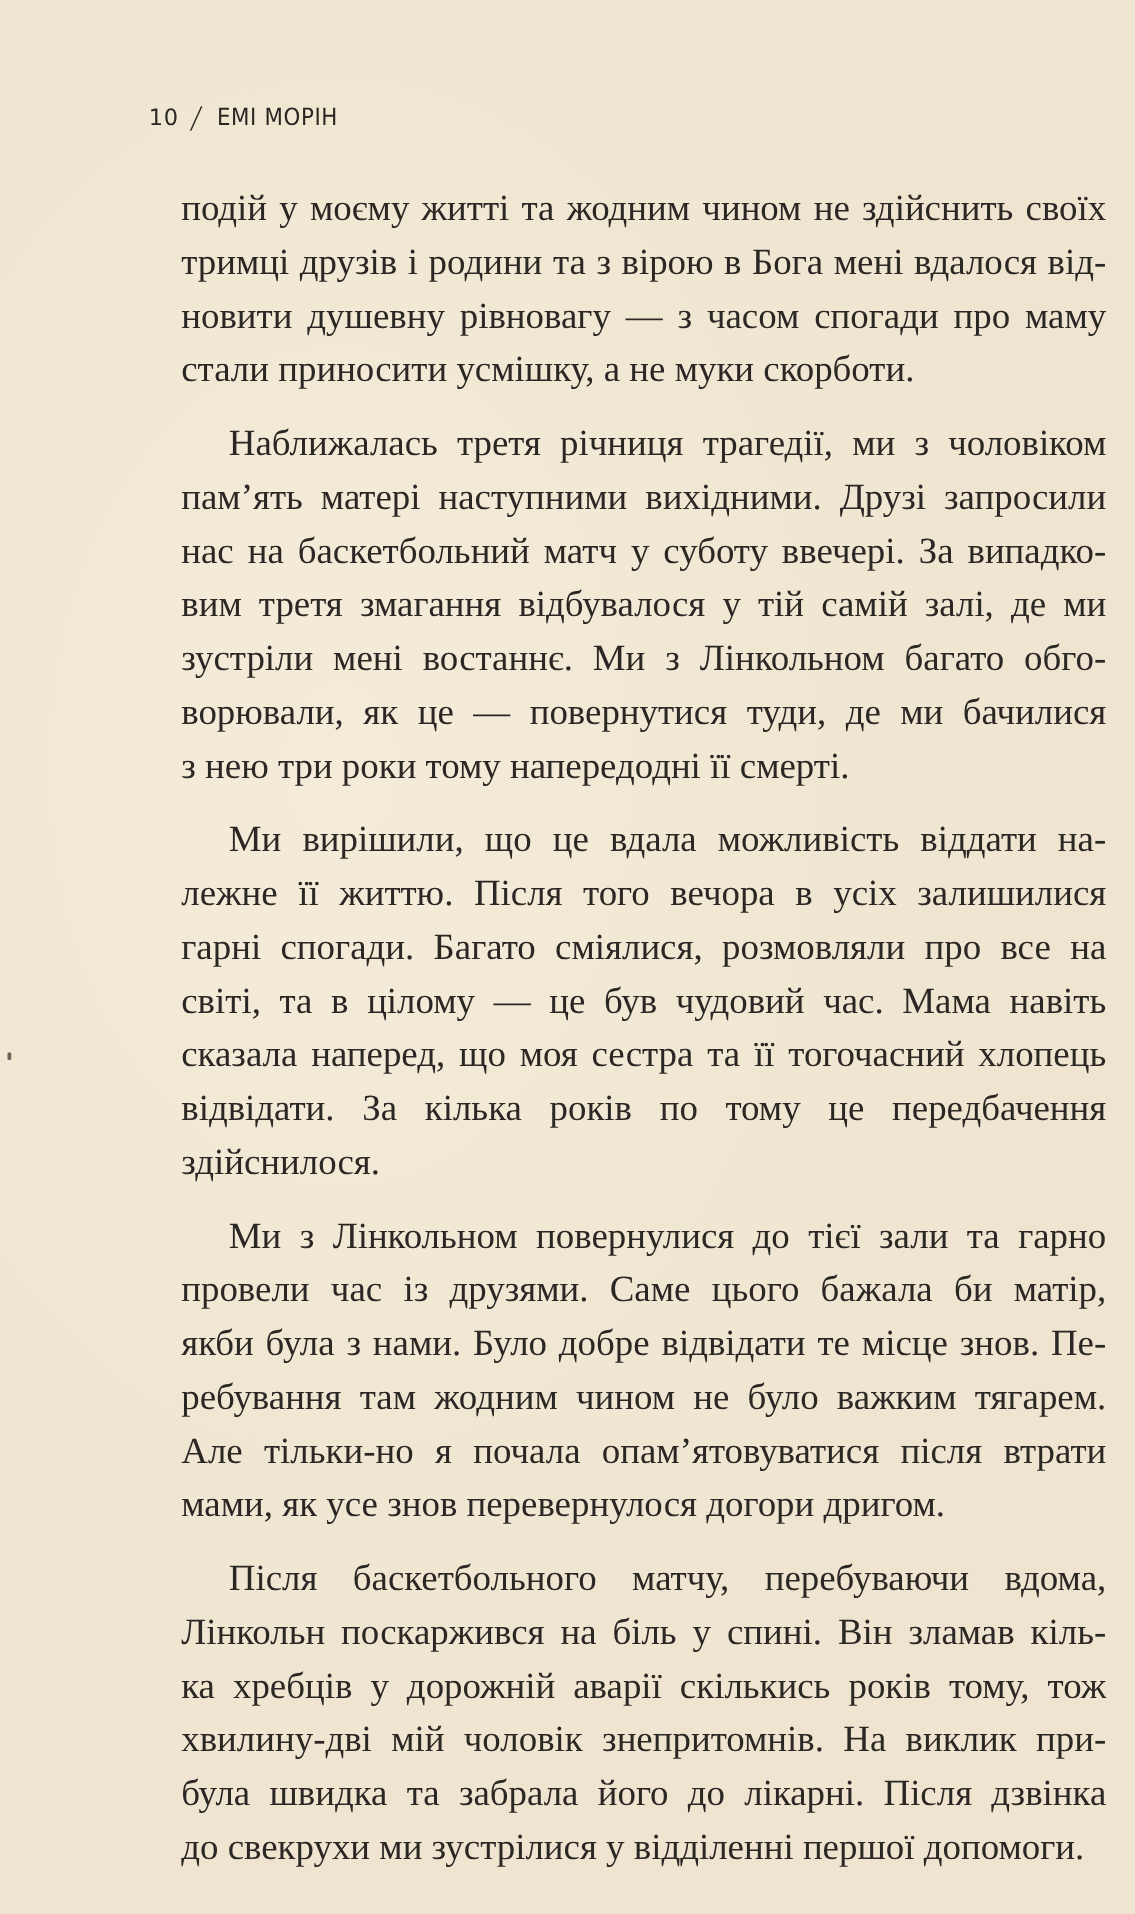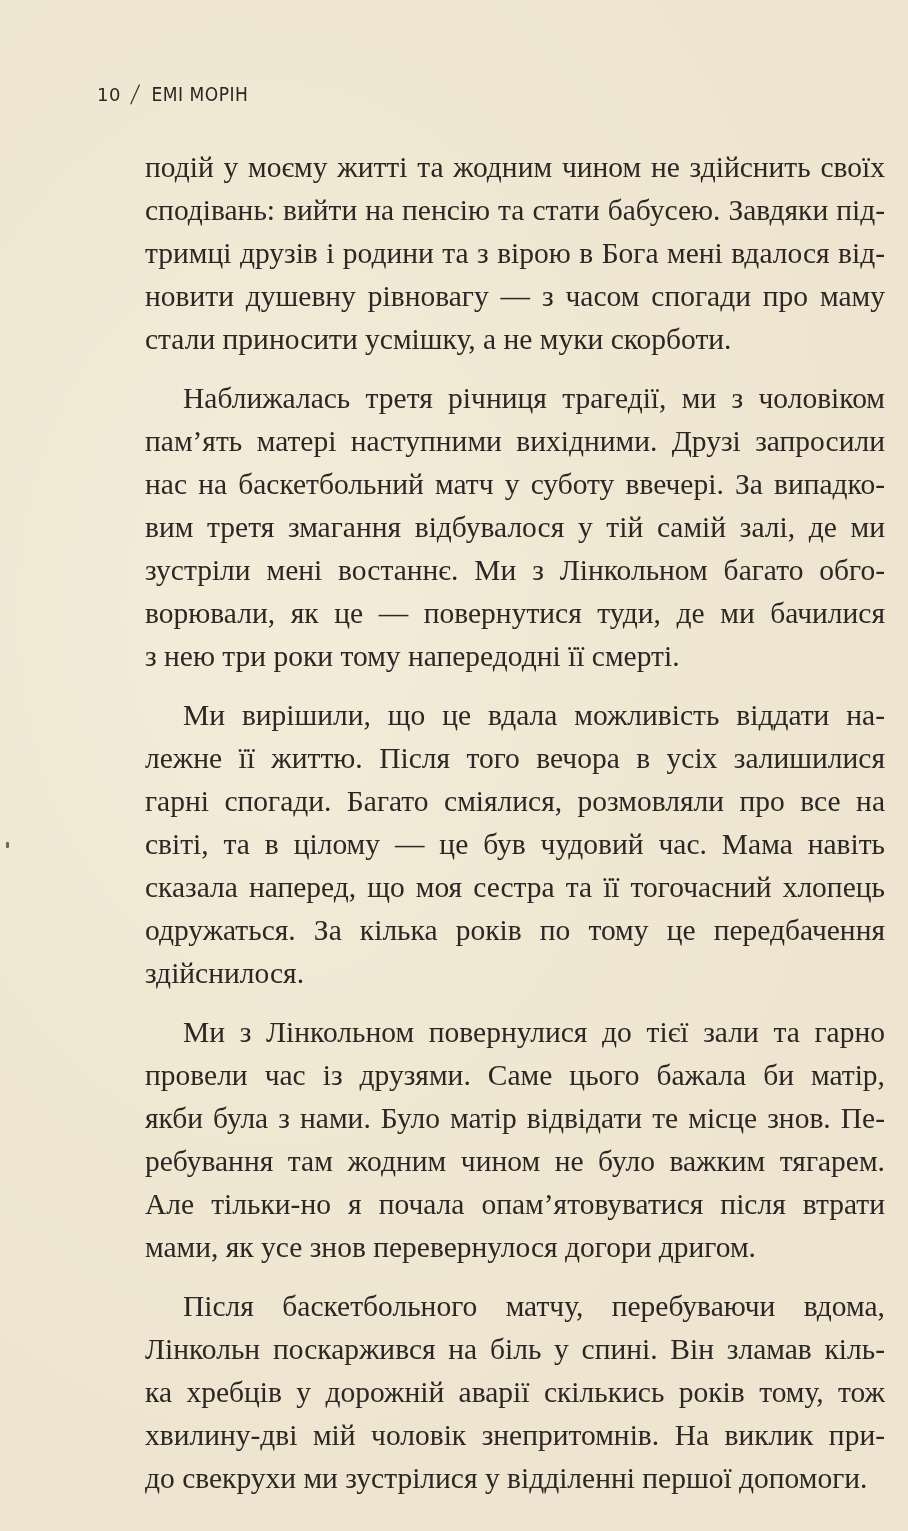--- a/index.html
+++ b/index.html
@@ -9,21 +9,21 @@
     position: relative;
     overflow: hidden;
   }
   .page {
     position: absolute; left: 0; top: 0; width: 908px; height: 1531px;
     background:
       radial-gradient(ellipse at 30% 40%, rgba(255,250,235,0.35), rgba(0,0,0,0) 70%),
       #eee4cf;
   }
   .running-head {
-    position: absolute; left: 97px; top: 80px;
+    position: absolute; left: 119px; top: 80px;
     font-family: "DejaVu Sans", sans-serif;
     font-size: 19px; color: #2a2622;
     letter-spacing: 0.5px;
     display: flex; align-items: center;
   }
   .running-head .num { font-size: 18px; margin-right: 10px; }
   .running-head .sep { font-size: 24px; margin-right: 12px; font-weight: 300; transform: skewX(-8deg); display:inline-block; }
   .running-head .author { font-stretch: condensed; text-align: center; }
   .body-text {
     position: absolute; left: 145px; top: 130px; width: 740px;
@@ -48,54 +48,54 @@
 <div class="page">
   <div class="running-head">
     <span class="num">10</span>
     <span class="sep">/</span>
     <span class="author">ЕМІ МОРІН</span>
   </div>
 
   <div class="body-text" id="body-text">
       <div class="para">
         <span class="line">подій у моєму житті та жодним чином не здійснить своїх</span>
-        <span class="line">сподівань: вийти на пенсію та стати бабусею. Завдяки під-</span>
         <span class="line">тримці друзів і родини та з вірою в Бога мені вдалося від-</span>
         <span class="line">новити душевну рівновагу — з часом спогади про маму</span>
         <span class="line last">стали приносити усмішку, а не муки скорботи.</span>
       </div>
       <div class="para">
         <span class="line first">Наближалась третя річниця трагедії, ми з чоловіком</span>
         <span class="line">пам’ять матері наступними вихідними. Друзі запросили</span>
         <span class="line">нас на баскетбольний матч у суботу ввечері. За випадко-</span>
         <span class="line">вим третя змагання відбувалося у тій самій залі, де ми</span>
         <span class="line">зустріли мені востаннє. Ми з Лінкольном багато обго-</span>
         <span class="line">ворювали, як це — повернутися туди, де ми бачилися</span>
         <span class="line last">з нею три роки тому напередодні її смерті.</span>
       </div>
       <div class="para">
         <span class="line first">Ми вирішили, що це вдала можливість віддати на-</span>
         <span class="line">лежне її життю. Після того вечора в усіх залишилися</span>
         <span class="line">гарні спогади. Багато сміялися, розмовляли про все на</span>
         <span class="line">світі, та в цілому — це був чудовий час. Мама навіть</span>
         <span class="line">сказала наперед, що моя сестра та її тогочасний хлопець</span>
-        <span class="line">одружаться. За кілька років по тому це передбачення</span>
+        <span class="line">відвідати. За кілька років по тому це передбачення</span>
         <span class="line last">здійснилося.</span>
       </div>
       <div class="para">
         <span class="line first">Ми з Лінкольном повернулися до тієї зали та гарно</span>
         <span class="line">провели час із друзями. Саме цього бажала би матір,</span>
-        <span class="line">якби була з нами. Було матір відвідати те місце знов. Пе-</span>
+        <span class="line">якби була з нами. Було добре відвідати те місце знов. Пе-</span>
         <span class="line">ребування там жодним чином не було важким тягарем.</span>
         <span class="line">Але тільки-но я почала опам’ятовуватися після втрати</span>
         <span class="line last">мами, як усе знов перевернулося догори дригом.</span>
       </div>
       <div class="para">
         <span class="line first">Після баскетбольного матчу, перебуваючи вдома,</span>
         <span class="line">Лінкольн поскаржився на біль у спині. Він зламав кіль-</span>
         <span class="line">ка хребців у дорожній аварії скількись років тому, тож</span>
         <span class="line">хвилину-дві мій чоловік знепритомнів. На виклик при-</span>
+        <span class="line">була швидка та забрала його до лікарні. Після дзвінка</span>
         <span class="line last">до свекрухи ми зустрілися у відділенні першої допомоги.</span>
       </div>
     </div>
 
   <div class="mark"></div>
 </div>
 
 </body></html>

